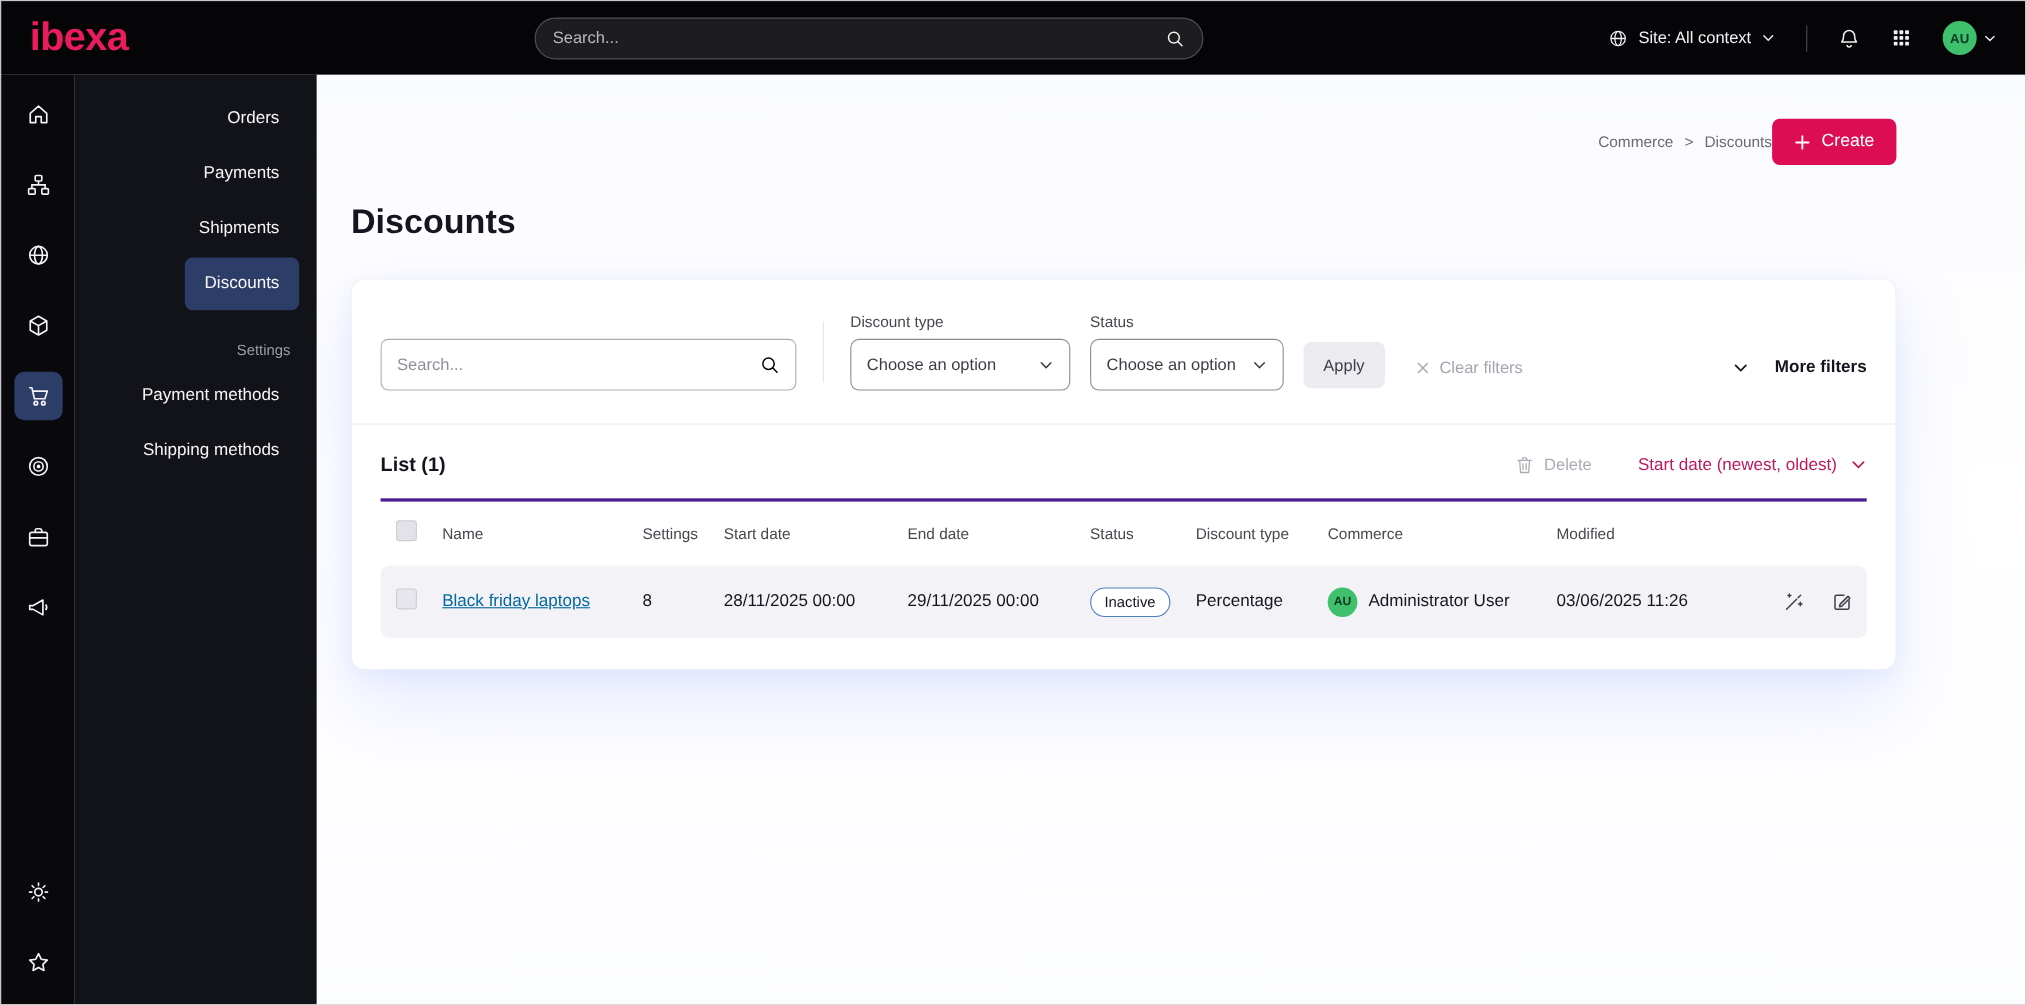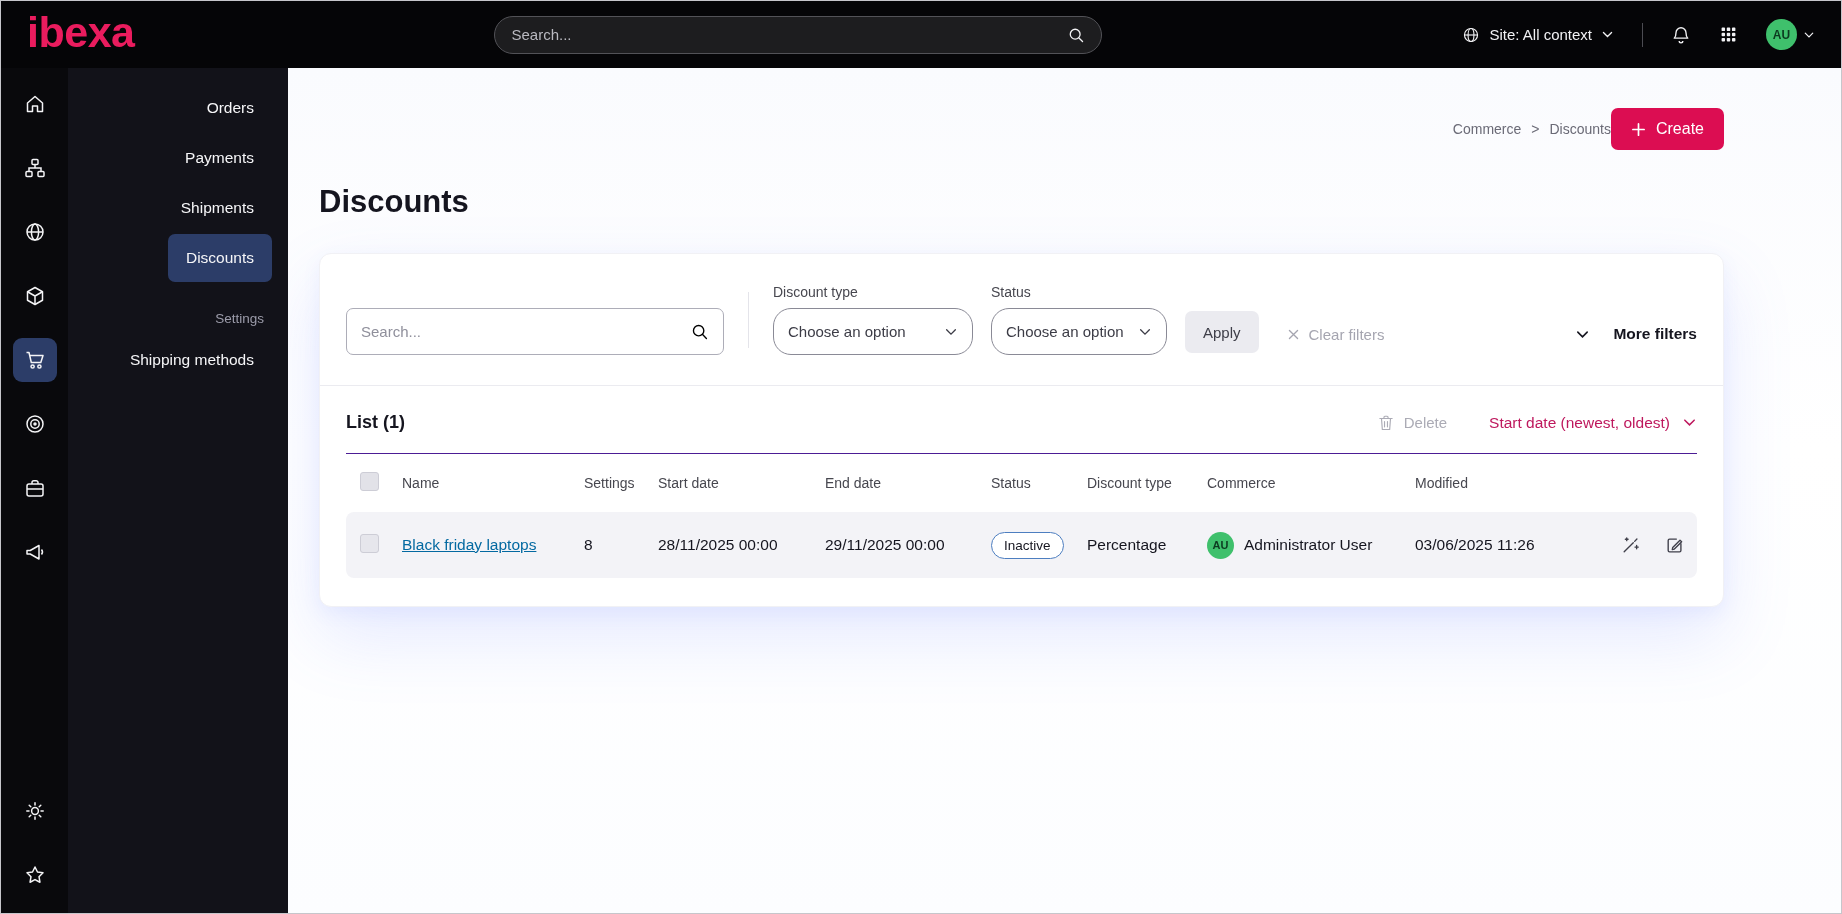--- a/index.html
+++ b/index.html
@@ -2,21 +2,21 @@
 <html><head>
 <meta charset="utf-8">
 <style>
   * { box-sizing: border-box; margin: 0; padding: 0; }
   html,body { width:1842px; height:914px; }
   body { font-family:"Liberation Sans", sans-serif; background:#e9e9ec; }
   .app { width:1842px; height:914px; display:flex; flex-direction:column; background:#fff; border:1px solid #c6c6cb; overflow:hidden; }
 
   
   .topbar { height:67px; min-height:67px; background:#050507; display:flex; align-items:center; padding:0 26px; gap:20px; }
-  .logo { font-size:43px; font-weight:800; letter-spacing:-0.5px; color:#ea1c5e; line-height:1; padding-bottom:4px; }
+  .logo { font-size:36px; font-weight:800; letter-spacing:-0.5px; color:#ea1c5e; line-height:1; padding-bottom:4px; }
   .topbar-center { flex:1; display:flex; justify-content:center; }
   .search-pill { width:608px; height:38px; background:#1d1d1f; border:1px solid #525257; border-radius:19px; display:flex; align-items:center; padding:0 16px; gap:12px; }
   .search-pill input { flex:1; background:transparent; border:none; outline:none; color:#e6e6e6; font-size:15px; }
   .search-pill input::placeholder { color:#b9b9c0; }
   .topbar-right { display:flex; align-items:center; gap:28px; color:#f2f2f4; }
   .site-ctx { display:flex; align-items:center; gap:9px; font-size:15px; cursor:pointer; }
   .tb-divider { width:1px; height:24px; background:#4c4c52; }
   .icon-btn { display:flex; align-items:center; justify-content:center; color:#f2f2f4; cursor:pointer; }
   .avatar-wrap { display:flex; align-items:center; gap:6px; cursor:pointer; }
   .avatar { width:31px; height:31px; border-radius:50%; background:#3fc06c; color:#0c3a20; font-weight:700; font-size:12px; display:flex; align-items:center; justify-content:center; }
@@ -44,34 +44,34 @@
 
   .card { margin-top:33px; background:#fff; border:1px solid #f1f1f5; border-radius:12px; box-shadow:0 30px 70px rgba(99,125,255,.16), 0 6px 18px rgba(99,125,255,.08); }
 
   
   .filters { display:flex; align-items:flex-end; padding:30px 26px 30px; gap:18px; }
   .search-box { width:378px; height:47px; border:1px solid #adadb8; border-radius:7px; display:flex; align-items:center; padding:0 14px; gap:10px; background:#fff; }
   .search-box input { flex:1; border:none; outline:none; font-size:15px; color:#2c2c36; }
   .search-box input::placeholder { color:#8f8f9b; }
   .filters-vdiv { width:1px; height:56px; background:#e4e4ea; margin:0 6px; align-self:center; }
   .fgroup label { display:block; font-size:14px; color:#47474f; margin-bottom:8px; }
-  .select { height:47px; border:1px solid #8a8a96; border-radius:18px; display:flex; align-items:center; justify-content:space-between; padding:0 14px; font-size:15px; color:#3c3c46; background:#fff; cursor:pointer; gap:10px; }
+  .select { height:47px; border:1px solid #8a8a96; border-radius:8px; display:flex; align-items:center; justify-content:space-between; padding:0 14px; font-size:15px; color:#3c3c46; background:#fff; cursor:pointer; gap:10px; }
   .w-discount { width:200px; } .w-status { width:176px; }
   .btn-apply { height:42px; padding:0 18px; background:#ebebf0; border:none; border-radius:7px; font-size:15px; color:#3e3e48; margin-bottom:2px; cursor:pointer; }
   .btn-clear { display:flex; align-items:center; gap:9px; color:#a5a5b0; font-size:15px; margin:0 0 12px 10px; cursor:default; }
   .more-filters { margin-left:auto; display:flex; align-items:center; gap:23px; font-size:15.5px; font-weight:700; color:#15151f; margin-bottom:12px; cursor:pointer; }
   .card-divider { height:1px; background:#ebebf0; }
 
   
   .list-head { display:flex; align-items:center; padding:26px 26px 20px; }
   .list-title { font-size:18px; font-weight:700; color:#15151f; }
   .btn-delete { margin-left:auto; display:flex; align-items:center; gap:9px; color:#ababb5; font-size:15px; cursor:default; }
   .sort { display:flex; align-items:center; gap:12px; margin-left:42px; font-size:15.5px; color:#be185d; cursor:pointer; }
 
-  .table { margin:0 26px 28px; border-top:1px solid #4c1d95; }
+  .table { margin:0 26px 28px; border-top:3px solid #4c1d95; }
   .trow { display:grid; grid-template-columns:56px 182px 74px 167px 166px 96px 120px 208px 198px 1fr; align-items:center; }
   .thead { height:58px; }
   .th { font-size:14px; color:#47474f; }
   .tdata { background:#f3f3f7; border-radius:8px; height:66px; font-size:15.5px; color:#15151f; }
   .cb { width:19px; height:19px; background:#e2e2e8; border:1px solid #cdcdd6; border-radius:3px; display:inline-block; margin-left:14px; cursor:pointer; }
   .tdata .cb { background:#e6e6ec; }
   .name-link { color:#0369a1; text-decoration:underline; cursor:pointer; }
   .badge { display:inline-flex; align-items:center; height:27px; padding:0 12px; border:1px solid #4d7ec0; border-radius:14px; font-size:13.5px; color:#15151f; background:#fff; }
   .creator { display:flex; align-items:center; gap:10px; }
   .avatar-sm { width:27px; height:27px; border-radius:50%; background:#3fc06c; color:#0c3a20; font-weight:700; font-size:11px; display:flex; align-items:center; justify-content:center; flex:none; }
@@ -215,20 +215,21 @@
       </span>
     </nav>
 
     <nav class="panel">
       <div class="panel-item">Orders</div>
       <div class="panel-item">Payments</div>
       <div class="panel-item">Shipments</div>
       <div class="panel-item active">Discounts</div>
       <div class="panel-divider"></div>
       <div class="panel-section-label">Settings</div>
+      <div class="panel-item">Payment methods</div>
       <div class="panel-item">Shipping methods</div>
     </nav>
 
     <main class="main">
 
       <div class="main-top">
         <div class="breadcrumb">
           <span>Commerce</span>
           <span class="sep">&gt;</span>
           <span>Discounts</span>

